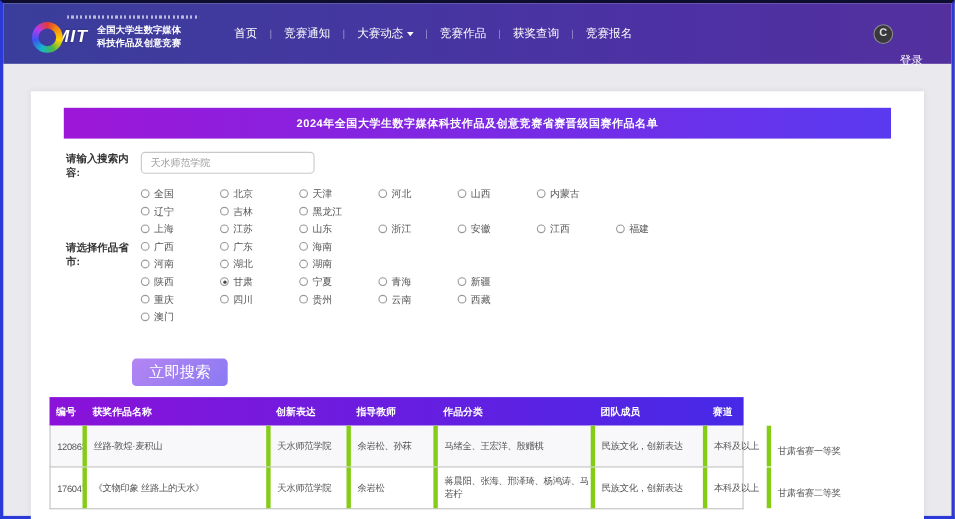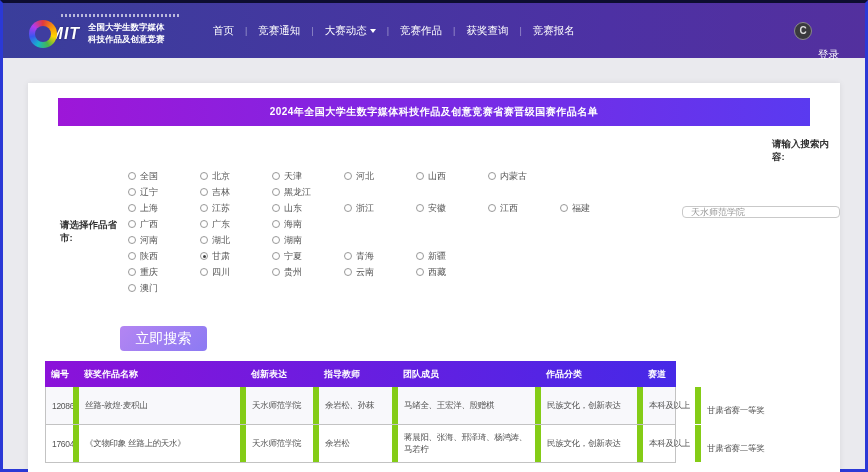--- a/index.html
+++ b/index.html
@@ -42,21 +42,21 @@
   .login { color:#fff; font-size:10.5px; cursor:pointer;margin-top:48px; }
   
   .page { flex:1; display:flex; justify-content:center; padding-top:25px; }
   .card { width:812px; height:389px; background:#fff; box-shadow:0 0 6px rgba(0,0,0,.08); padding-top:15px; }
   .banner {
     margin:0 30px; height:28px;
     background:linear-gradient(90deg,#9d17d8,#5a3af0);
     color:#fff; font-size:10px; font-weight:bold; letter-spacing:.5px;
     display:flex; align-items:center; justify-content:center;
   }
-  .row-search { display:flex; align-items:flex-end; margin:12px 0 0 32px; height:22px;flex-direction:column; }
+  .row-search { display:flex; align-items:flex-start; margin:12px 0 0 32px; height:22px; }
   .f-label { width:68px; font-size:9.5px; font-weight:bold; color:#333; flex:0 0 68px; }
   .s-input { width:158px; height:20px; border:1px solid #c9c9c9; border-radius:4px;
     font-size:9px; color:#999; padding:0 8px; outline:none; font-family:inherit; }
   .row-prov { display:flex; margin:8px 0 0 32px; }
   .row-prov .f-label { align-self:center; }
   .p-grid { display:flex; flex-direction:column; }
   .p-row { display:flex; height:16px; align-items:center; }
   .p-item { width:72px; display:flex; align-items:center; gap:4px; cursor:pointer; }
   .radio { width:8px; height:8px; border:1px solid #999; border-radius:50%; background:#fff;
     position:relative; flex:0 0 8px; }
@@ -67,21 +67,21 @@
     font-family:inherit; }
   
   .tbl { margin:10px 0 0 17px; width:631px; }
   .thead, .trow { display:grid; grid-template-columns:33px 167px 73px 79px 143px 102px 58px 128px; }
   .thead { height:26px; background:linear-gradient(90deg,#8b12d9,#4629e7); }
   .th { color:#fff; font-size:9px; font-weight:bold; display:flex; align-items:center;
     padding-left:6px; white-space:nowrap; }
   .trow { height:38px; border:1px solid #c3c3c3; border-top:none; }
   .trow.odd { background:#f8f8fb; }
   .td { font-size:8.5px; letter-spacing:-0.3px; color:#555; display:flex; align-items:center;
-    padding-left:6px; border-right:6px solid #84cc16; overflow:hidden; }
+    padding-left:6px; border-right:4px solid #84cc16; overflow:hidden; }
   .td:last-child { border-right:none; }
   .td.low { align-items:flex-end; padding-bottom:7px; }
 </style>
 </head>
 <body>
 
 <div class="frame">
 
   <div class="nav">
     <div class="logo">
@@ -281,22 +281,22 @@
       </div>
 
       <button class="btn">立即搜索</button>
 
       <div class="tbl">
         <div class="thead">
           <div class="th">编号</div>
           <div class="th">获奖作品名称</div>
           <div class="th">创新表达</div>
           <div class="th">指导教师</div>
+          <div class="th">作品分类</div>
           <div class="th">团队成员</div>
-          <div class="th">作品分类</div>
           <div class="th">赛道</div>
           <div class="th">获奖信息</div>
         </div>
         <div class="trow odd">
           <div class="td">120863</div>
           <div class="td">丝路-敦煌·麦积山</div>
           <div class="td">天水师范学院</div>
           <div class="td">余岩松、孙菻</div>
           <div class="td">马绪全、王宏洋、殷赠棋</div>
           <div class="td">民族文化，创新表达</div>

